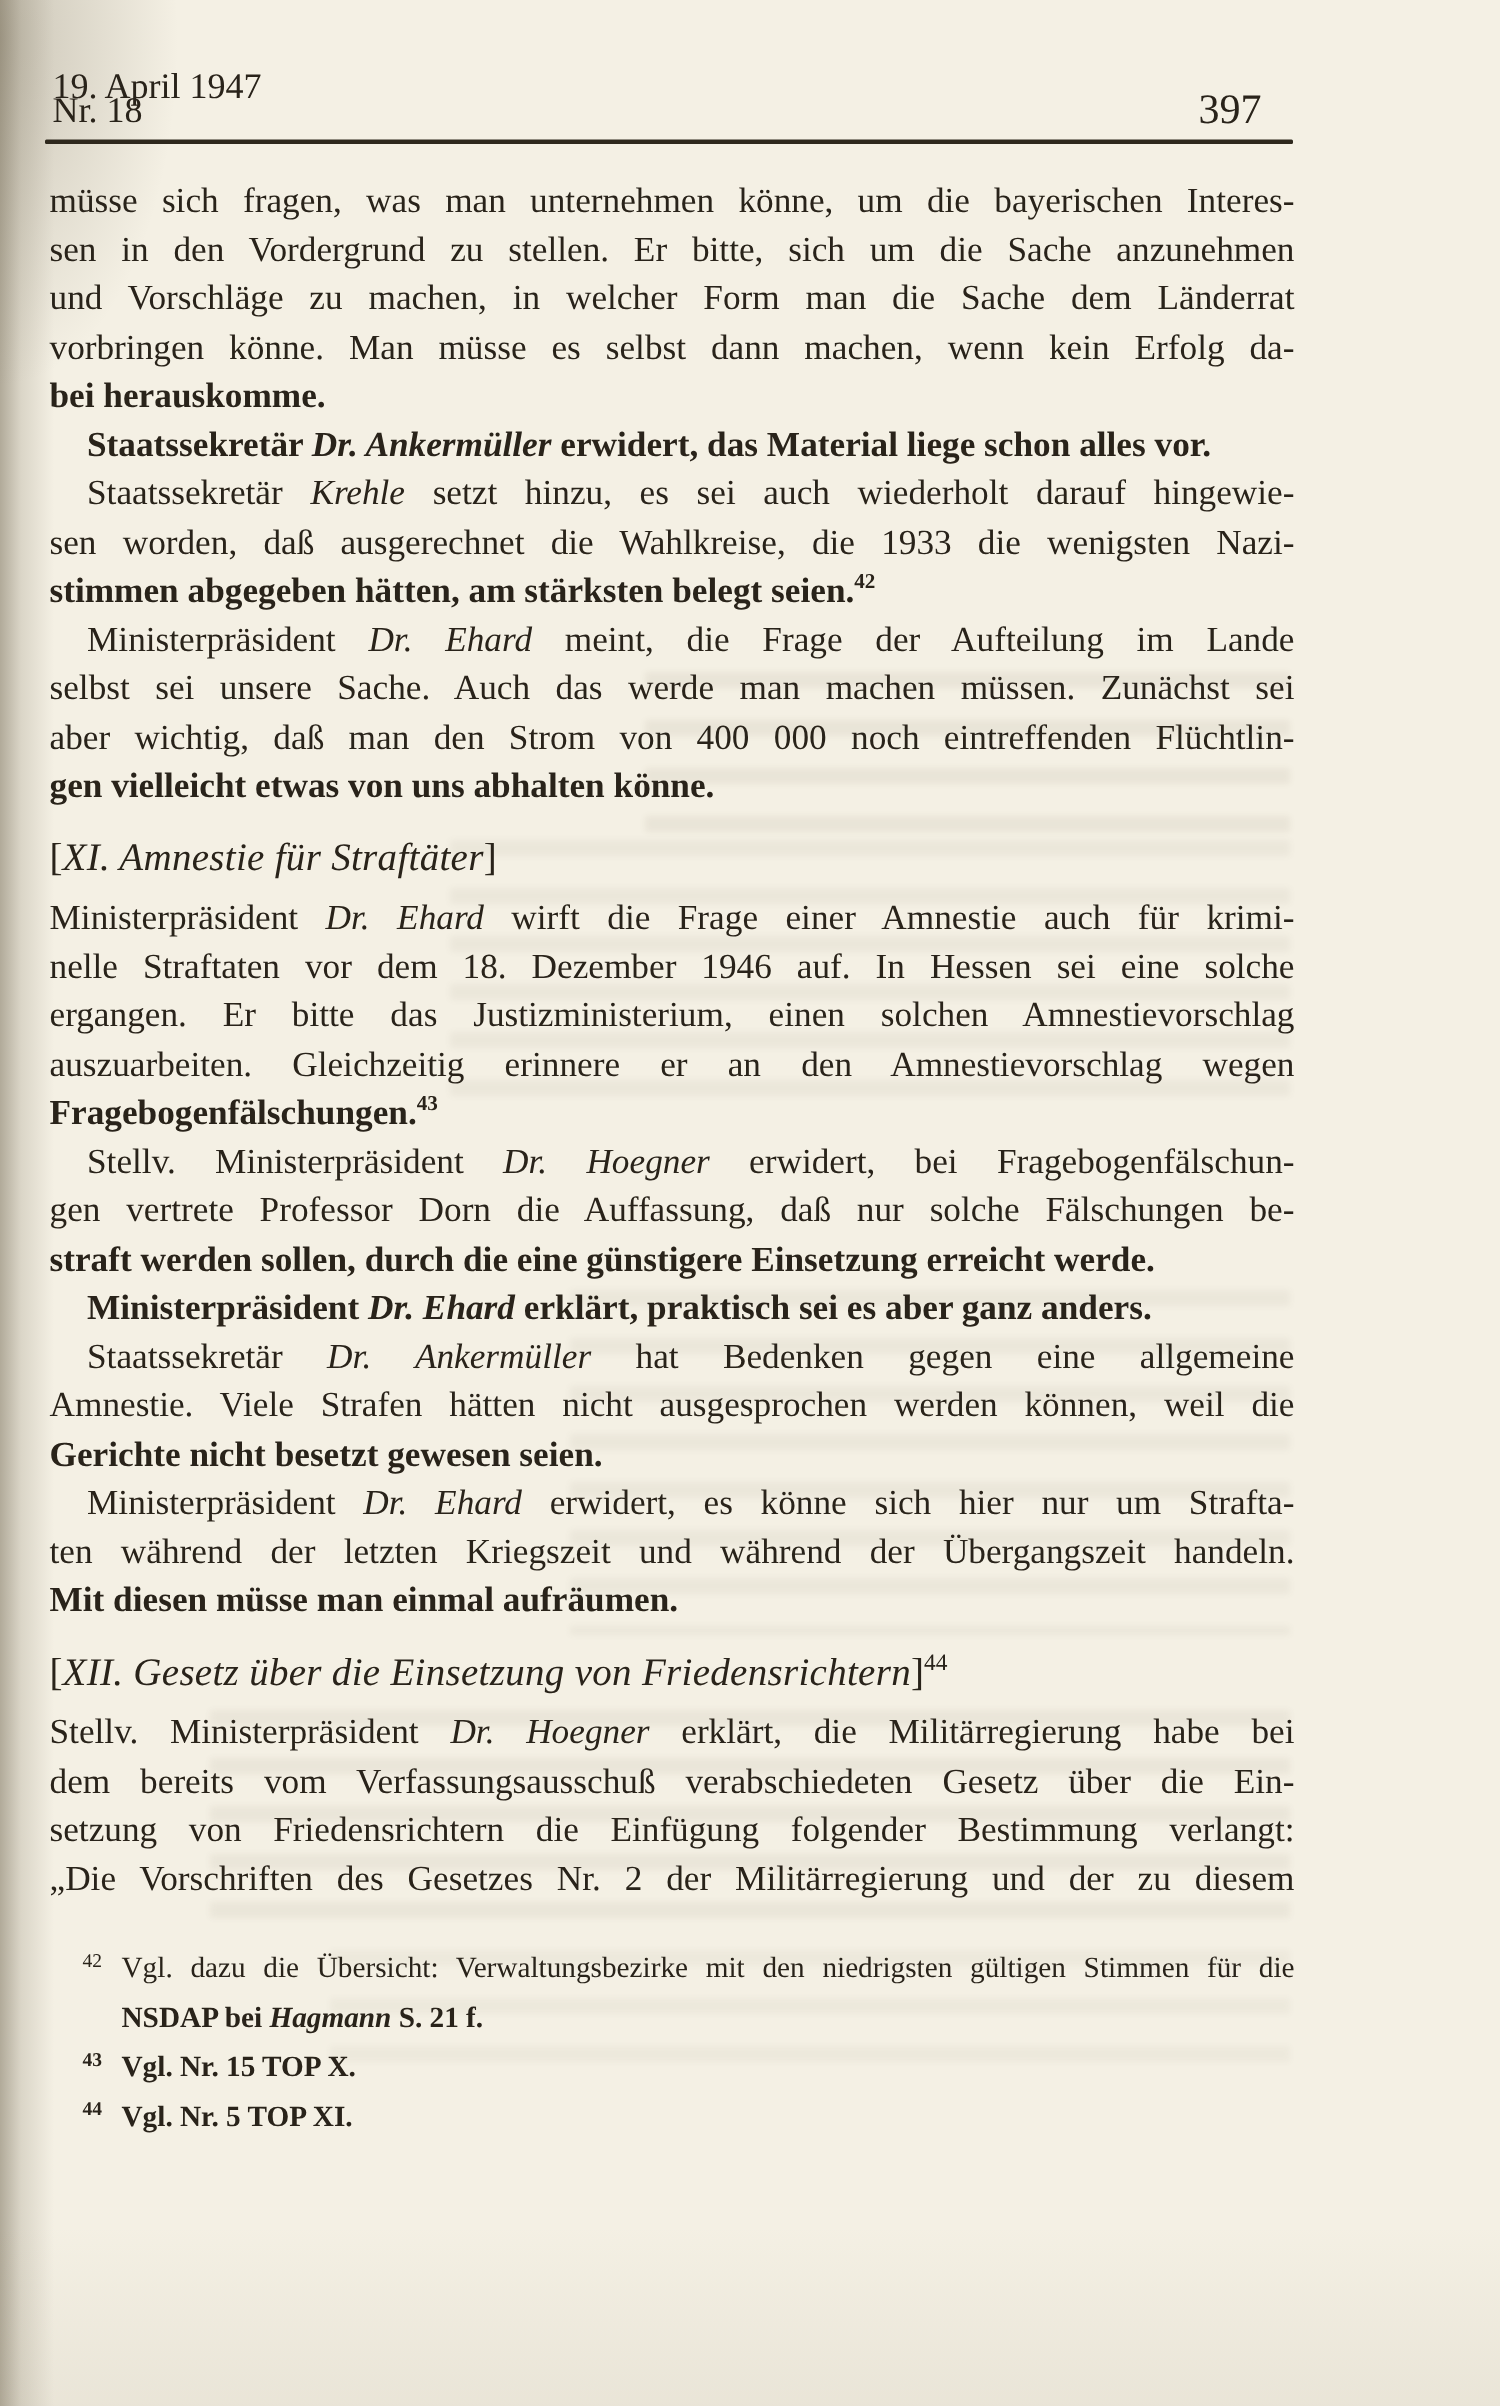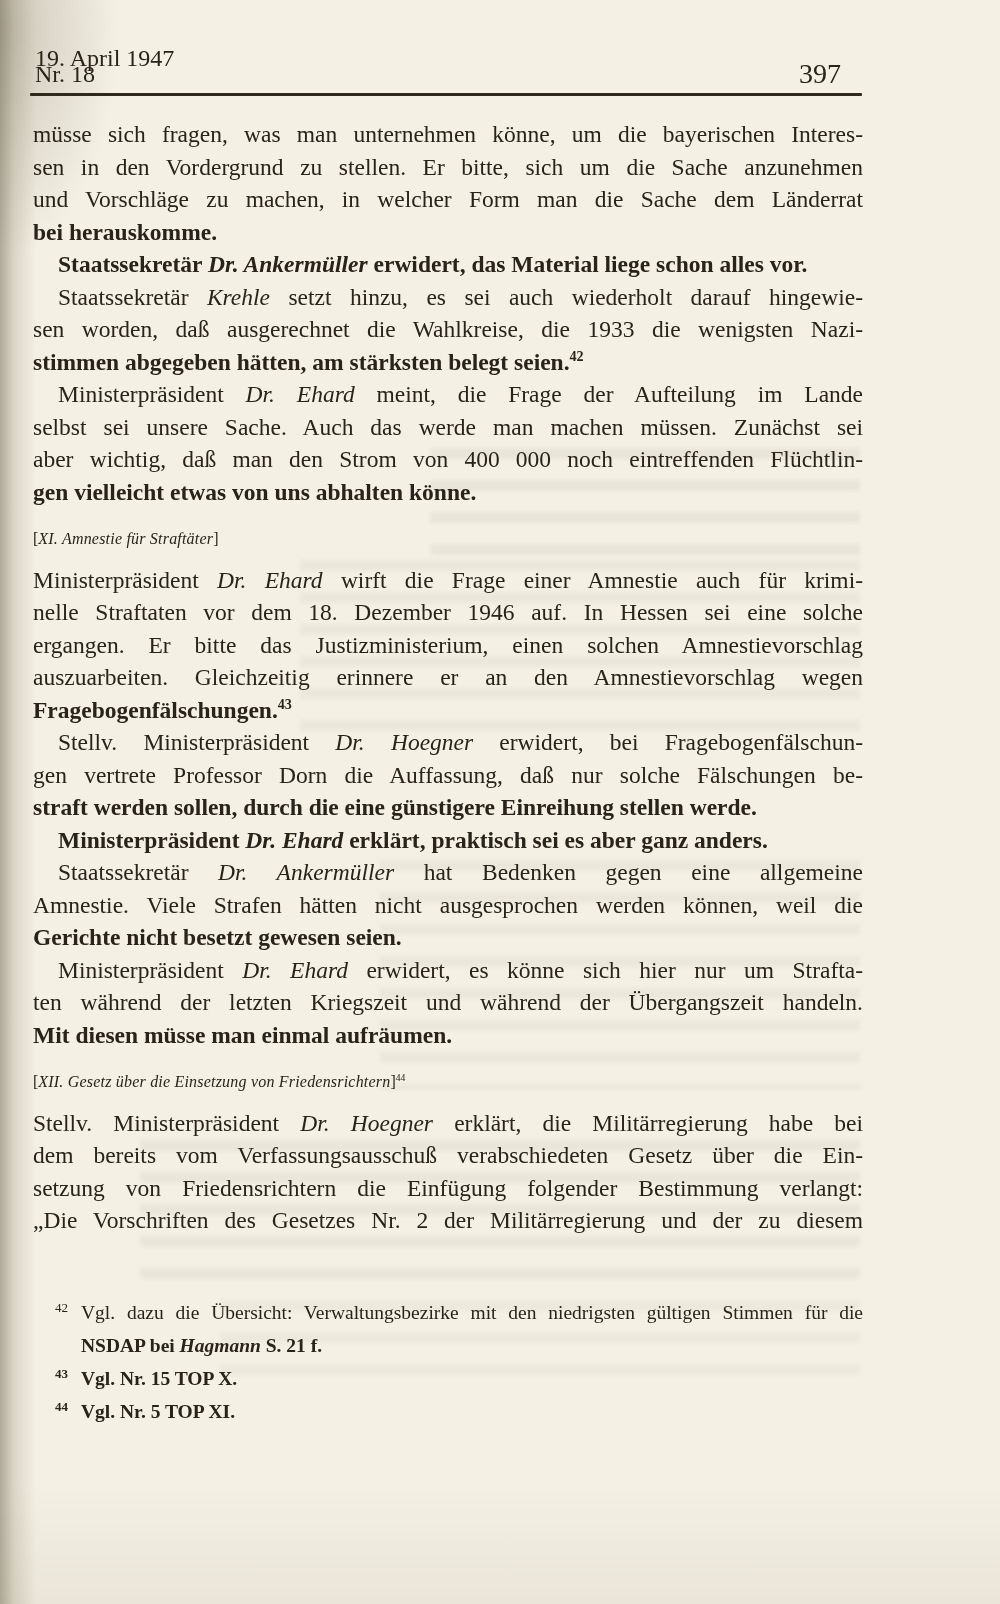--- a/index.html
+++ b/index.html
@@ -42,21 +42,21 @@
   .hdr-left  { position:absolute; left:0; bottom:0; }
   .hdr-center{ position:absolute; left:0; right:0; bottom:16px; }
   .hdr-right { position:absolute; right:22px; bottom:-2px; font-size:28px;margin-left:44px; }
   .rule { position:absolute; left:30px; top:93px; width:832px; height:3px; background:#2e281d; border-radius:1px; }
 
   
   .bodytext { position:absolute; left:33px; top:118px; width:830px; font-size:23.5px; line-height:32.5px; }
   .line { text-align:justify; text-align-last:justify; }
   .line.last { text-align-last:left;font-weight:bold; }
   .para.indent .line:first-child { text-indent:25px; }
-  .heading { margin:15px 0 8px 0; font-size:16px; }
+  .heading { margin:15px 0 8px 0; font-size:26px; }
   .heading i { letter-spacing:.2px; }
   sup { font-size:.60em; line-height:0; vertical-align:super; }
 
   
   .footnotes { position:absolute; left:33px; top:1296px; width:830px; font-size:19.5px; line-height:33px; }
   .fn { padding-left:26px;margin-left:22px; }
   .fn .fn-num {
     display:inline-block; width:26px; margin-left:-26px;
     font-size:13px; vertical-align:super; line-height:0;
   }
@@ -81,20 +81,21 @@
     <span class="hdr-center">19. April 1947</span>
     <span class="hdr-right">397</span>
   </div>
   <div class="rule"></div>
 
   <div class="bodytext" id="bodytext">
       <div class="para">
         <div class="line">müsse sich fragen, was man unternehmen könne, um die bayerischen Interes-</div>
         <div class="line">sen in den Vordergrund zu stellen. Er bitte, sich um die Sache anzunehmen</div>
         <div class="line">und Vorschläge zu machen, in welcher Form man die Sache dem Länderrat</div>
+        <div class="line">vorbringen könne. Man müsse es selbst dann machen, wenn kein Erfolg da-</div>
         <div class="line last">bei herauskomme.</div>
       </div>
       <div class="para indent">
         <div class="line last">Staatssekretär <i>Dr. Ankermüller</i> erwidert, das Material liege schon alles vor.</div>
       </div>
       <div class="para indent">
         <div class="line">Staatssekretär <i>Krehle</i> setzt hinzu, es sei auch wiederholt darauf hingewie-</div>
         <div class="line">sen worden, daß ausgerechnet die Wahlkreise, die 1933 die wenigsten Nazi-</div>
         <div class="line last">stimmen abgegeben hätten, am stärksten belegt seien.<sup>42</sup></div>
       </div>
@@ -108,21 +109,21 @@
       <div class="para">
         <div class="line">Ministerpräsident <i>Dr. Ehard</i> wirft die Frage einer Amnestie auch für krimi-</div>
         <div class="line">nelle Straftaten vor dem 18. Dezember 1946 auf. In Hessen sei eine solche</div>
         <div class="line">ergangen. Er bitte das Justizministerium, einen solchen Amnestievorschlag</div>
         <div class="line">auszuarbeiten. Gleichzeitig erinnere er an den Amnestievorschlag wegen</div>
         <div class="line last">Fragebogenfälschungen.<sup>43</sup></div>
       </div>
       <div class="para indent">
         <div class="line">Stellv. Ministerpräsident <i>Dr. Hoegner</i> erwidert, bei Fragebogenfälschun-</div>
         <div class="line">gen vertrete Professor Dorn die Auffassung, daß nur solche Fälschungen be-</div>
-        <div class="line last">straft werden sollen, durch die eine günstigere Einreihung stellen werde.</div>
+        <div class="line last">straft werden sollen, durch die eine günstigere Einsetzung erreicht werde.</div>
       </div>
       <div class="para indent">
         <div class="line last">Ministerpräsident <i>Dr. Ehard</i> erklärt, praktisch sei es aber ganz anders.</div>
       </div>
       <div class="para indent">
         <div class="line">Staatssekretär <i>Dr. Ankermüller</i> hat Bedenken gegen eine allgemeine</div>
         <div class="line">Amnestie. Viele Strafen hätten nicht ausgesprochen werden können, weil die</div>
         <div class="line last">Gerichte nicht besetzt gewesen seien.</div>
       </div>
       <div class="para indent">

